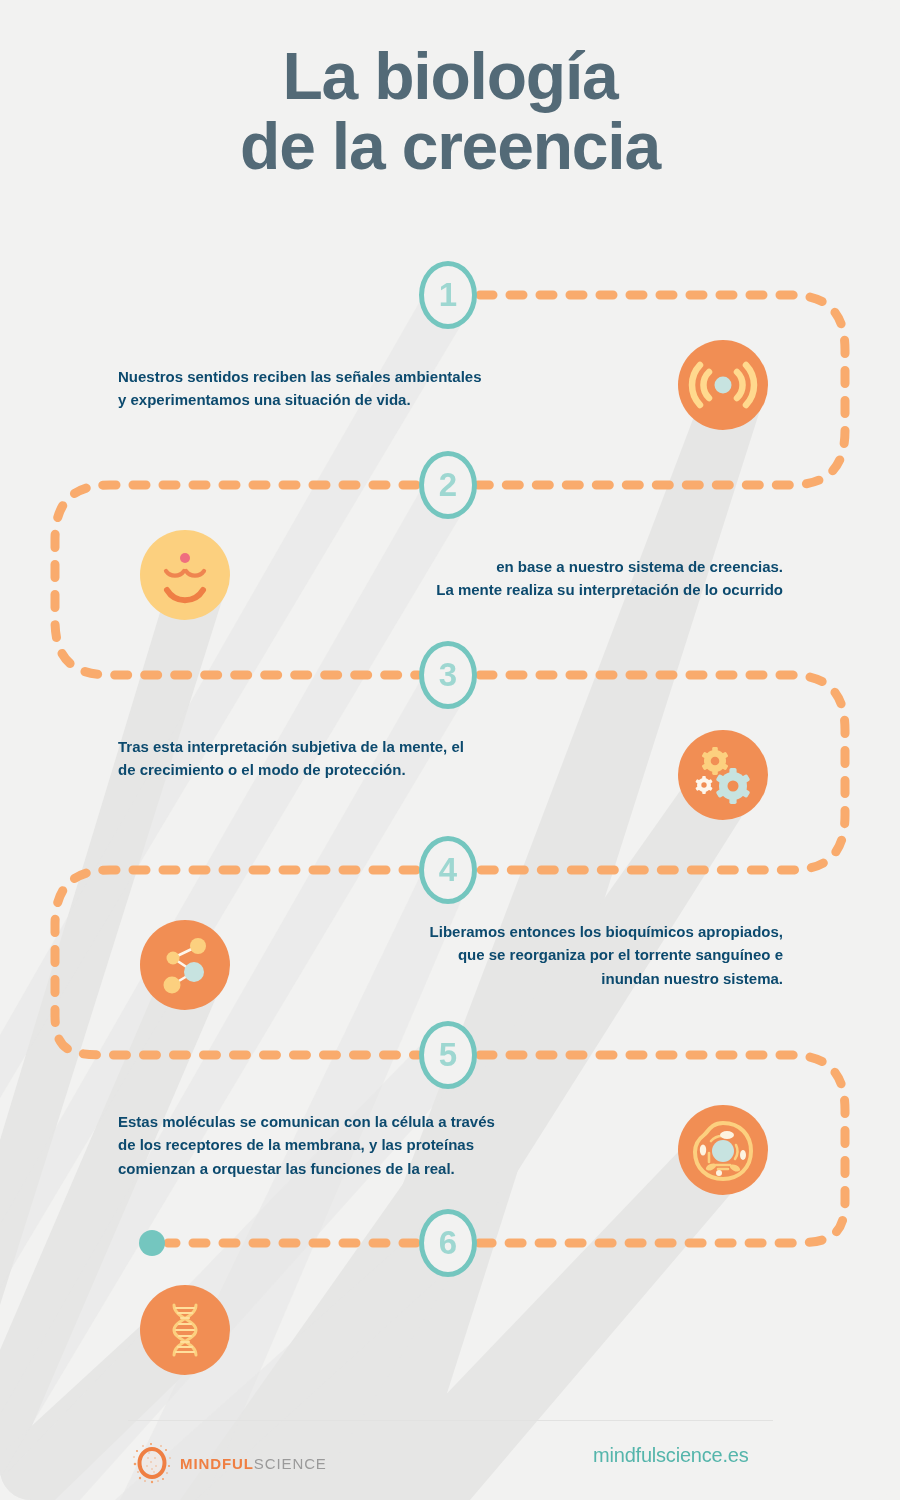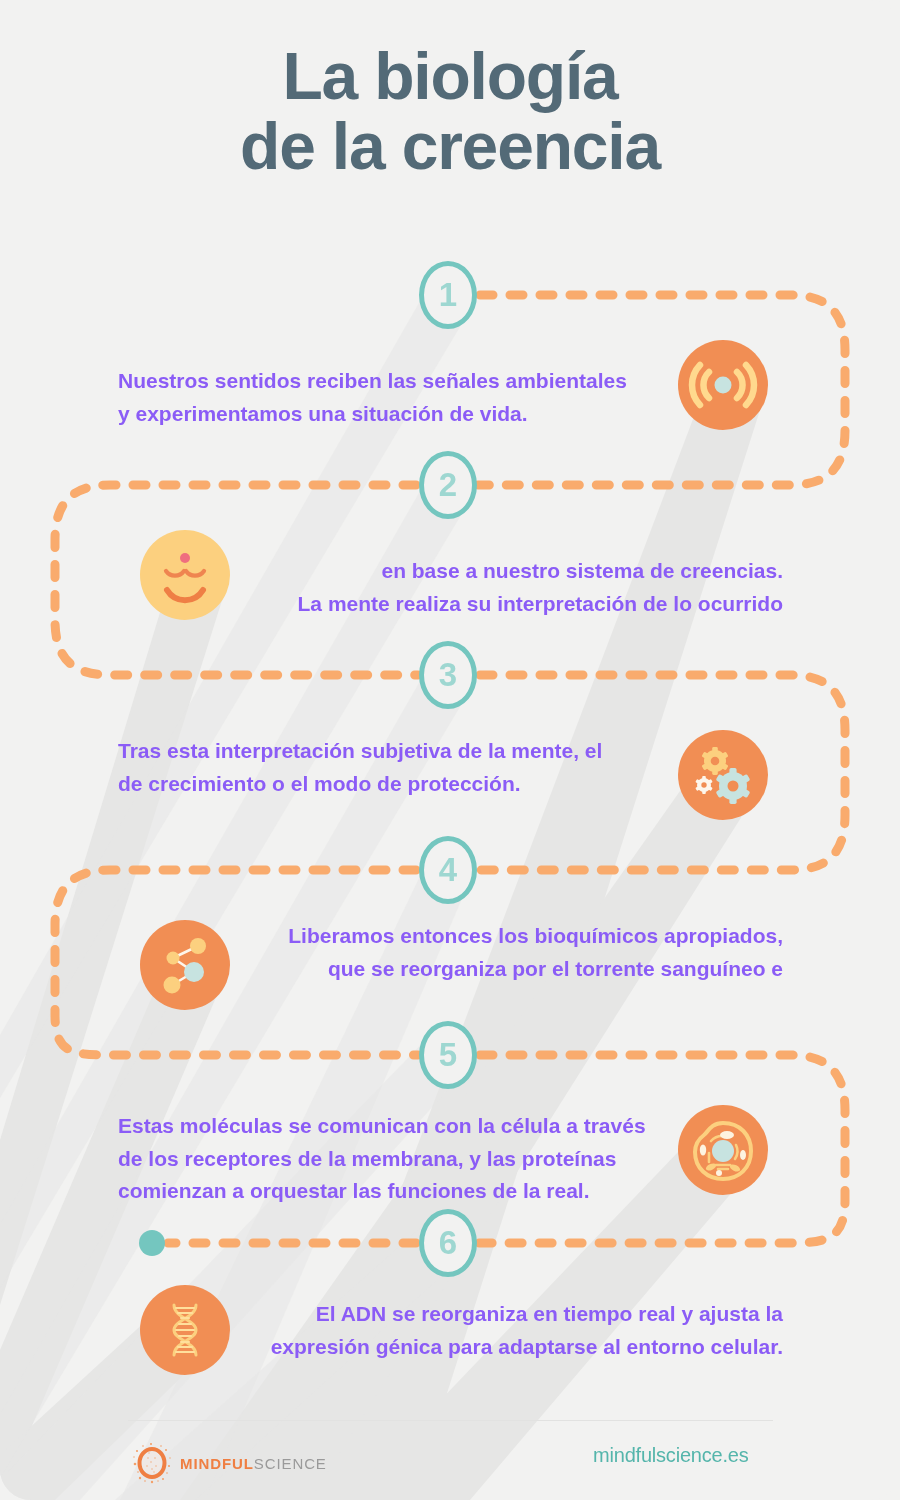--- a/index.html
+++ b/index.html
@@ -72,23 +72,23 @@
     font-size: 33px;
     font-weight: bold;
     color: #9ed7d1;
     line-height: 1;
     margin-top: -2px;
   }
 
   
   .step-text {
     position: absolute;
-    font-size: 21px;
+    font-size: 15px;
     font-weight: bold;
-    color: #8b5cf6;
+    color: #0c4a6e;
     line-height: 1.55;
     z-index: 5;
     white-space: nowrap;
   }
   .step-text.left  { text-align: left; }
   .step-text.right { text-align: right; }
 
   
   .step-icon {
     position: absolute;
@@ -273,20 +273,21 @@
       <circle cx="26" cy="55" r="2.7" fill="#f18e54"></circle>
     </svg>
   </div>
 
   <div class="step-badge" style="left:419px; top:836px;">
     <span>4</span>
   </div>
   <div class="step-text right" style="left:255px; top:920px; width:528px;">
     <div>Liberamos entonces los bioquímicos apropiados,</div>
     <div>que se reorganiza por el torrente sanguíneo e</div>
+    <div>inundan nuestro sistema.</div>
   </div>
   <div class="step-icon" style="left:140px; top:920px;">
     <svg viewBox="0 0 90 90" xmlns="http://www.w3.org/2000/svg">
       <circle cx="45" cy="45" r="45" fill="#f18e54"></circle>
       <g stroke="#fdf6ec" stroke-width="2.6" stroke-linecap="round">
         <line x1="33" y1="38" x2="58" y2="26"></line>
         <line x1="33" y1="38" x2="54" y2="52"></line>
         <line x1="54" y1="52" x2="32" y2="65"></line>
       </g>
       <circle cx="58" cy="26" r="8" fill="#fcd07f"></circle>
@@ -325,24 +326,20 @@
       </g>
       <g fill="#fcd07f">
         <ellipse cx="33" cy="62" rx="5.5" ry="3" transform="rotate(-25 33 62)"></ellipse>
         <ellipse cx="57" cy="63" rx="5.5" ry="3" transform="rotate(25 57 63)"></ellipse>
       </g>
     </svg>
   </div>
 
   <div class="step-badge" style="left:419px; top:1209px;">
     <span>6</span>
-  </div>
-  <div class="step-text right" style="left:255px; top:1298px; width:528px;">
-    <div>El ADN se reorganiza en tiempo real y ajusta la</div>
-    <div>expresión génica para adaptarse al entorno celular.</div>
   </div>
   <div class="step-icon" style="left:140px; top:1285px;">
     <svg viewBox="0 0 90 90" xmlns="http://www.w3.org/2000/svg">
       <circle cx="45" cy="45" r="45" fill="#f18e54"></circle>
       <g stroke="#fcd07f" stroke-width="3" fill="none" stroke-linecap="round">
         <path d="M34 20 C34 33 56 35 56 45 C56 55 34 57 34 70"></path>
         <path d="M56 20 C56 33 34 35 34 45 C34 55 56 57 56 70"></path>
       </g>
       <g stroke="#ffdf9c" stroke-width="2.2" stroke-linecap="round">
         <line x1="36" y1="23" x2="54" y2="23"></line>

